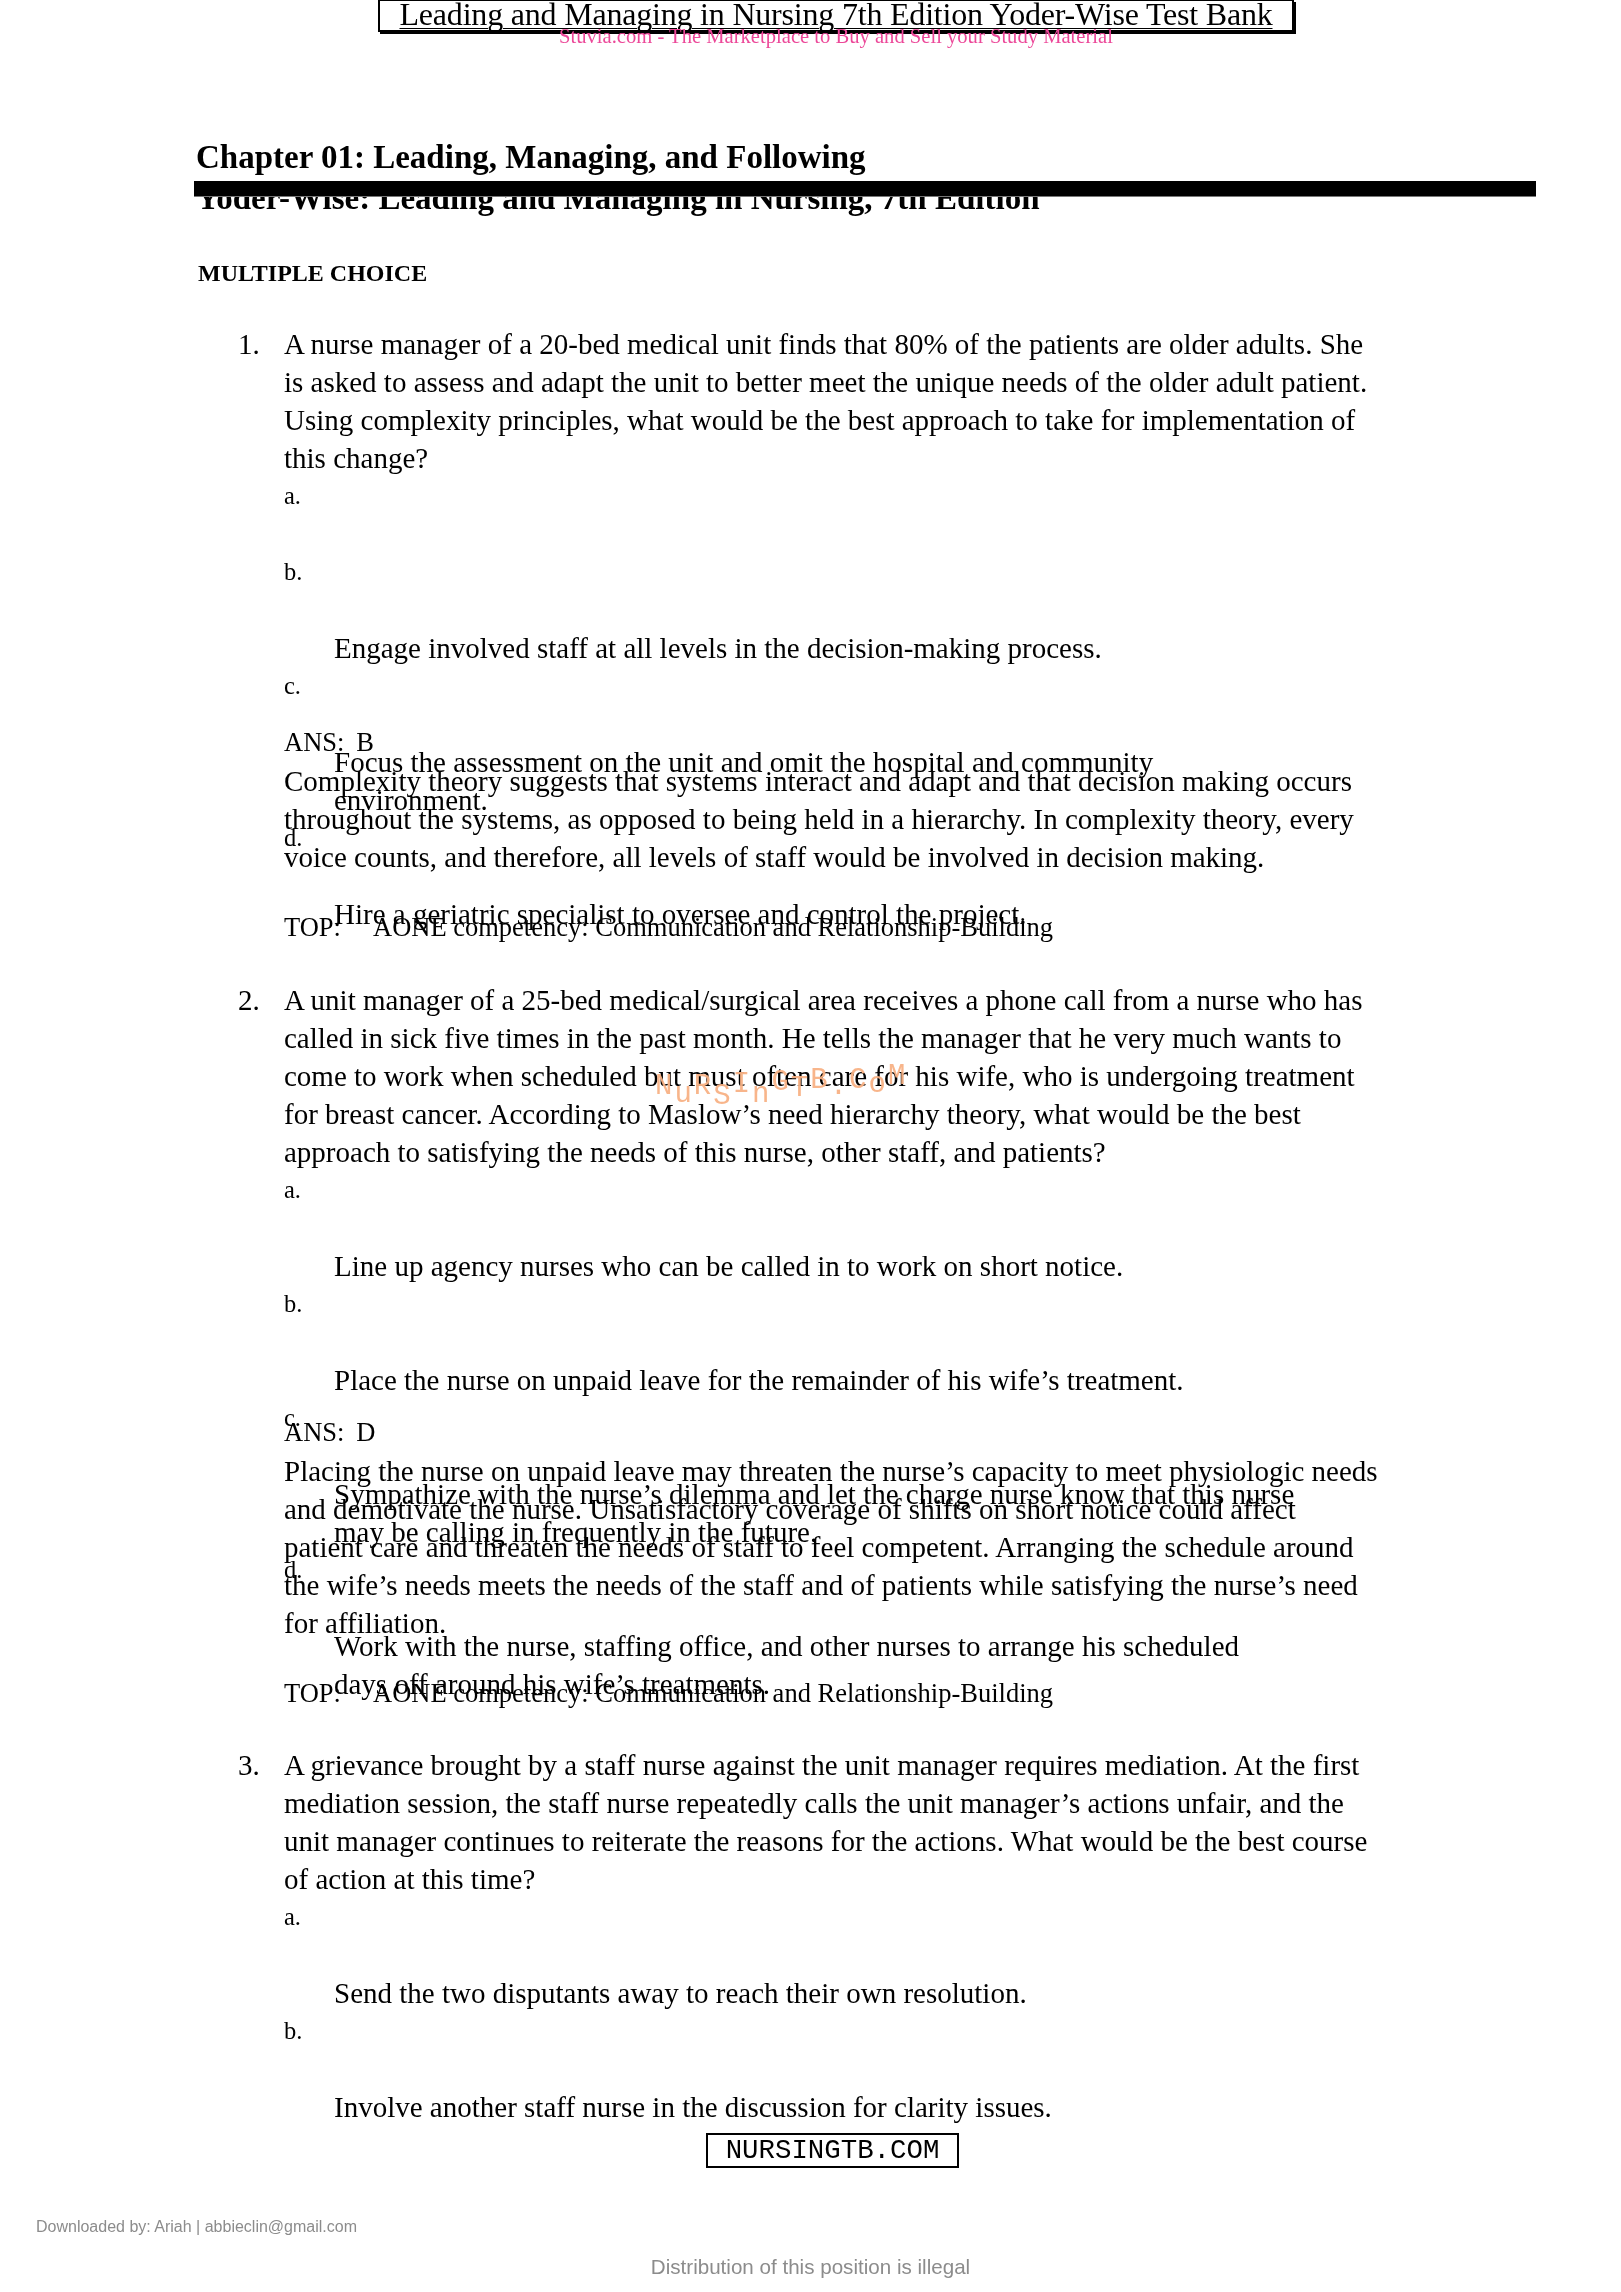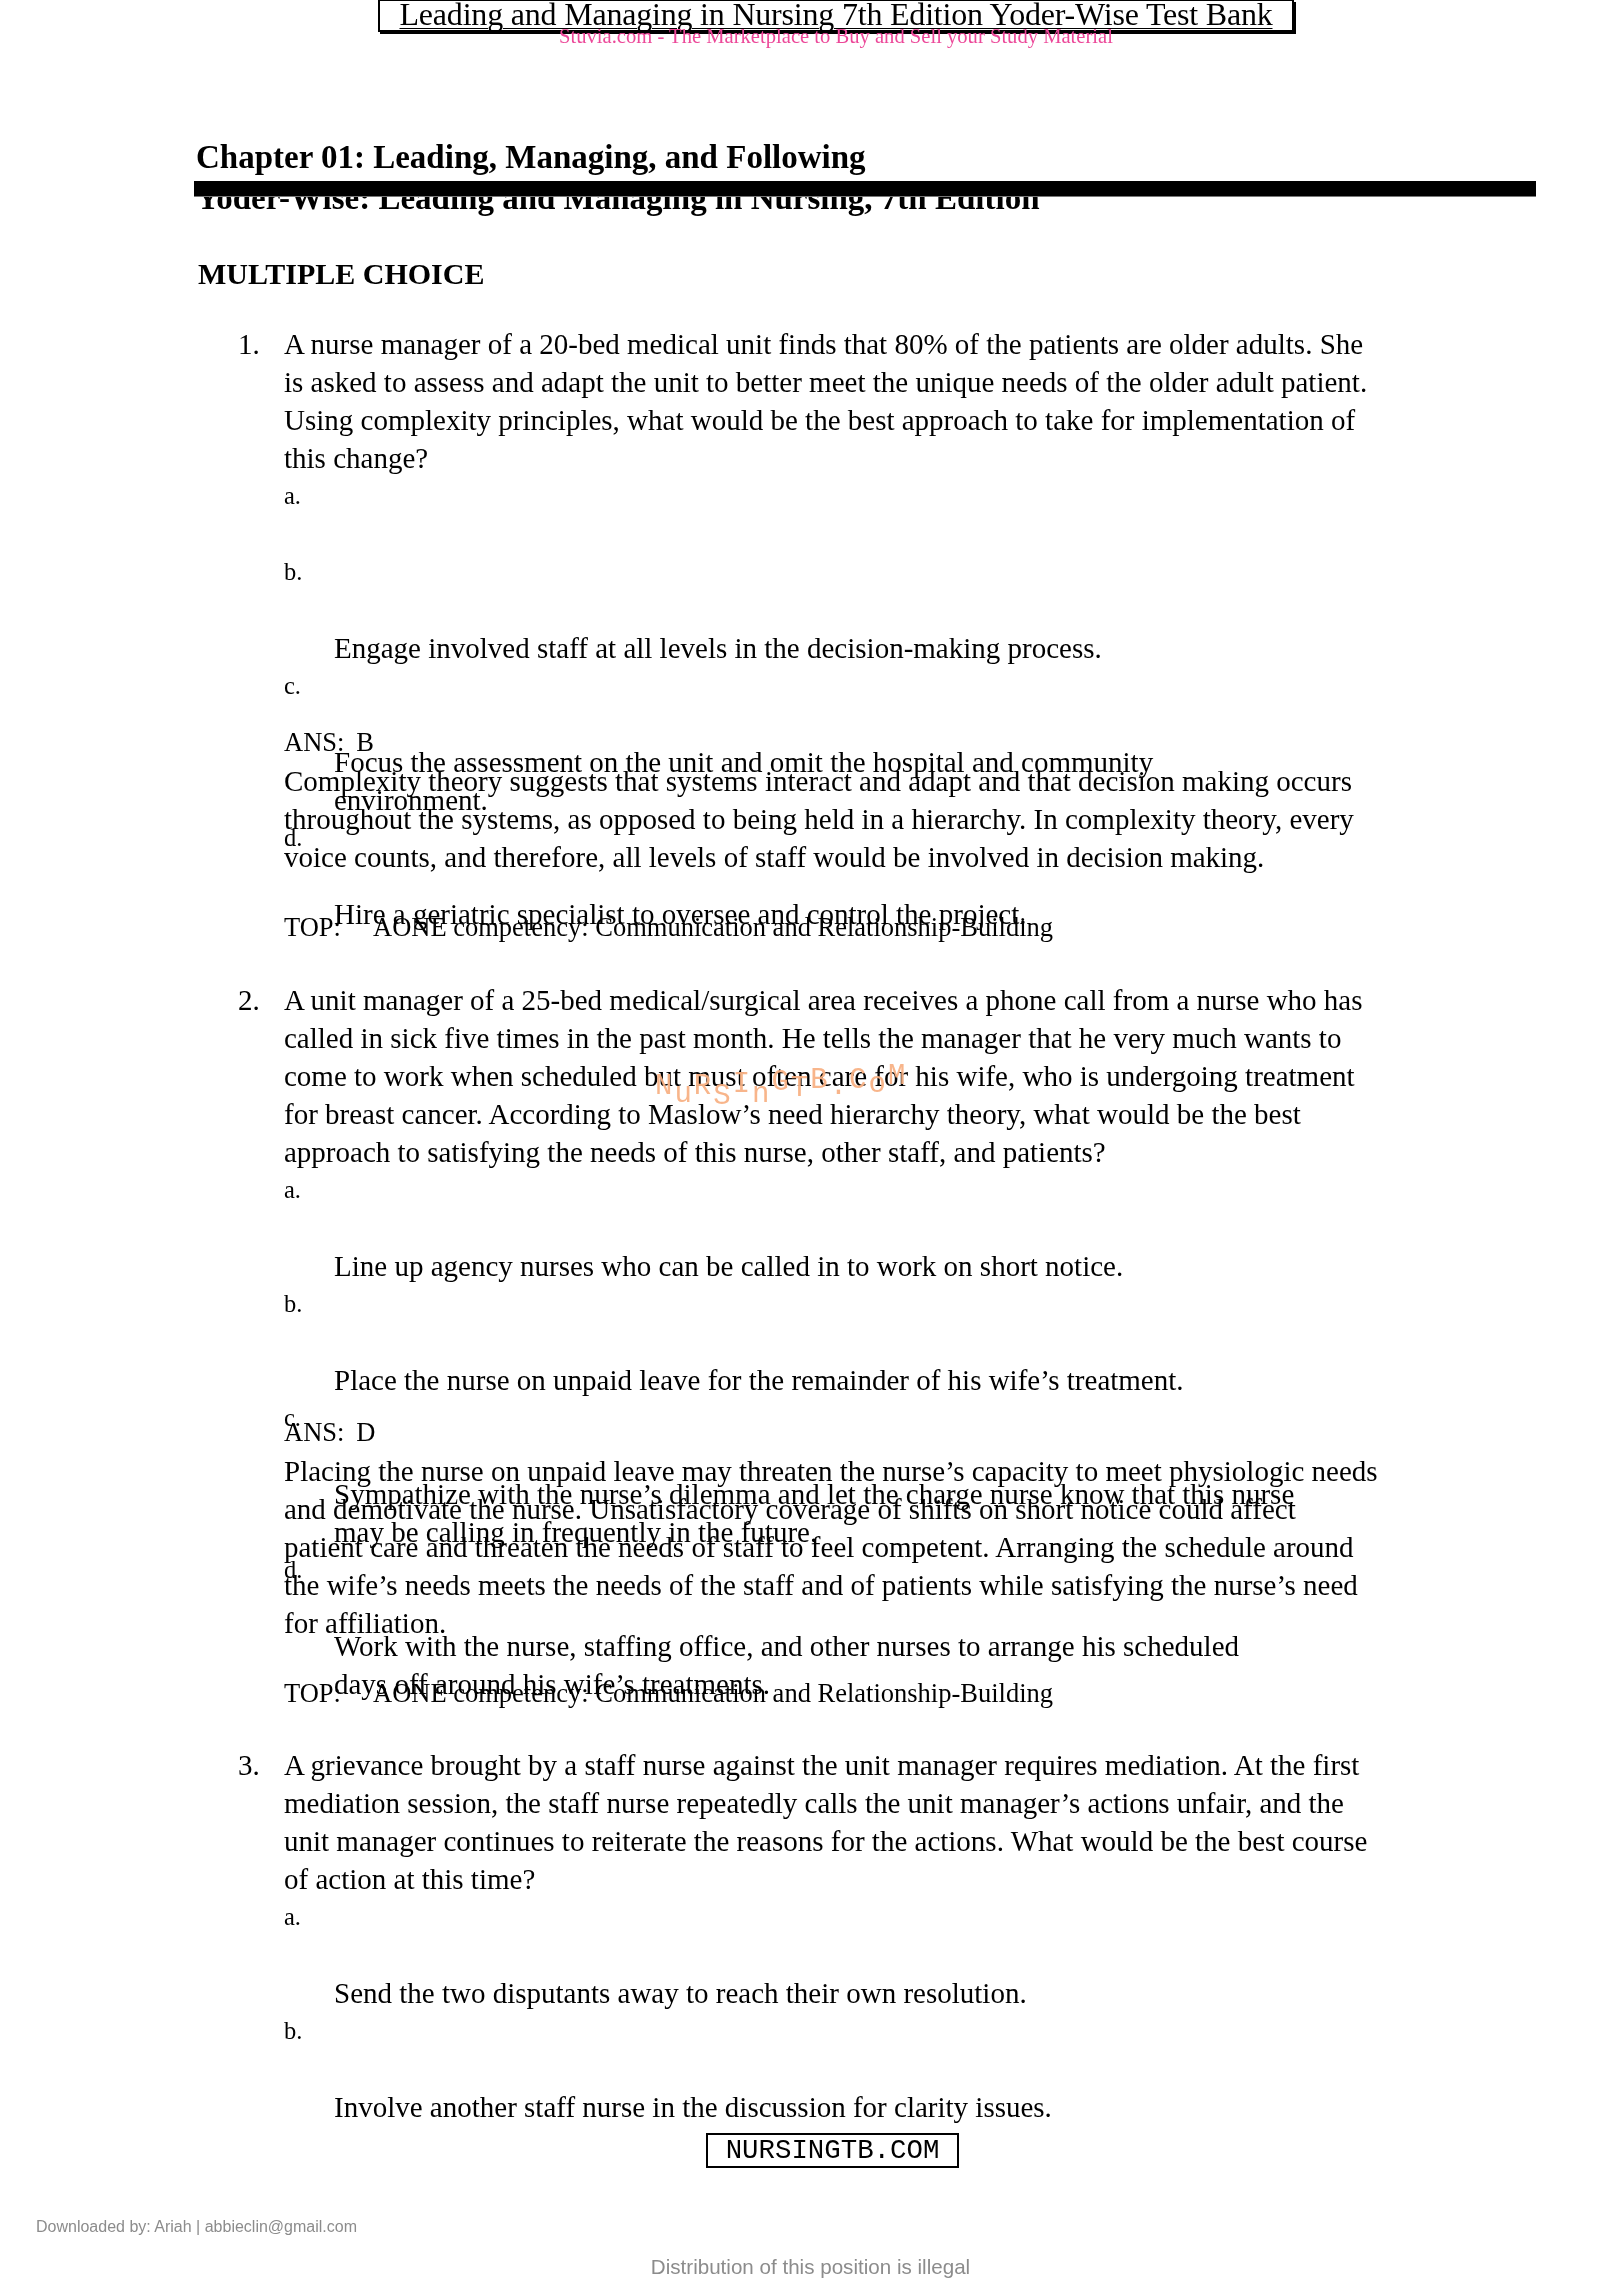--- a/index.html
+++ b/index.html
@@ -15,21 +15,21 @@
                  font-size: 32px; line-height: 37px; white-space: nowrap; letter-spacing: -0.2px;
                  text-decoration: underline; text-decoration-thickness: 1px; text-underline-offset: 2.9px; }
   .stuvia { left: 378px; width: 916px; top: 24.5px; text-align: center;
             font-family: Liberation Serif, serif; font-size: 20.6px;
             line-height: 23.5px; color: #ec4899; white-space: nowrap; }
 
   
   .chapter { left: 196px; top: 101px; font-weight: bold; font-size: 33px; line-height: 41px; white-space: nowrap; margin-top: 36px; }
   .rule { left: 194px; top: 181px; width: 1342px; height: 14.7px; background: #000;
           border-bottom: 1px solid #777; }
-  .section { left: 198px; top: 257px; font-weight: bold; font-size: 30px; line-height: 33px; white-space: nowrap; }
+  .section { left: 198px; top: 257px; font-weight: bold; font-size: 24px; line-height: 33px; white-space: nowrap; }
 
   
   .q { position: absolute; left: 0; width: 1621px; font-size: 29px; line-height: 38px; }
   .qnum { position: absolute; left: 238px; top: 0; }
   .qtext { position: absolute; left: 284px; width: 1274px; top: 0; white-space: pre-line; }
   .opts { position: absolute; left: 284px; top: 0; width: 1274px; }
   .opt { position: relative; padding-left: 50px; white-space: pre-line; }
   .opt-letter { position: absolute; left: 0; top: 0; font-size: 24.5px; }
   .ans { position: absolute; left: 284px; font-size: 26.5px; line-height: 38px; white-space: nowrap; }
   .ans .gap { display: inline-block; width: 11.8px; }

